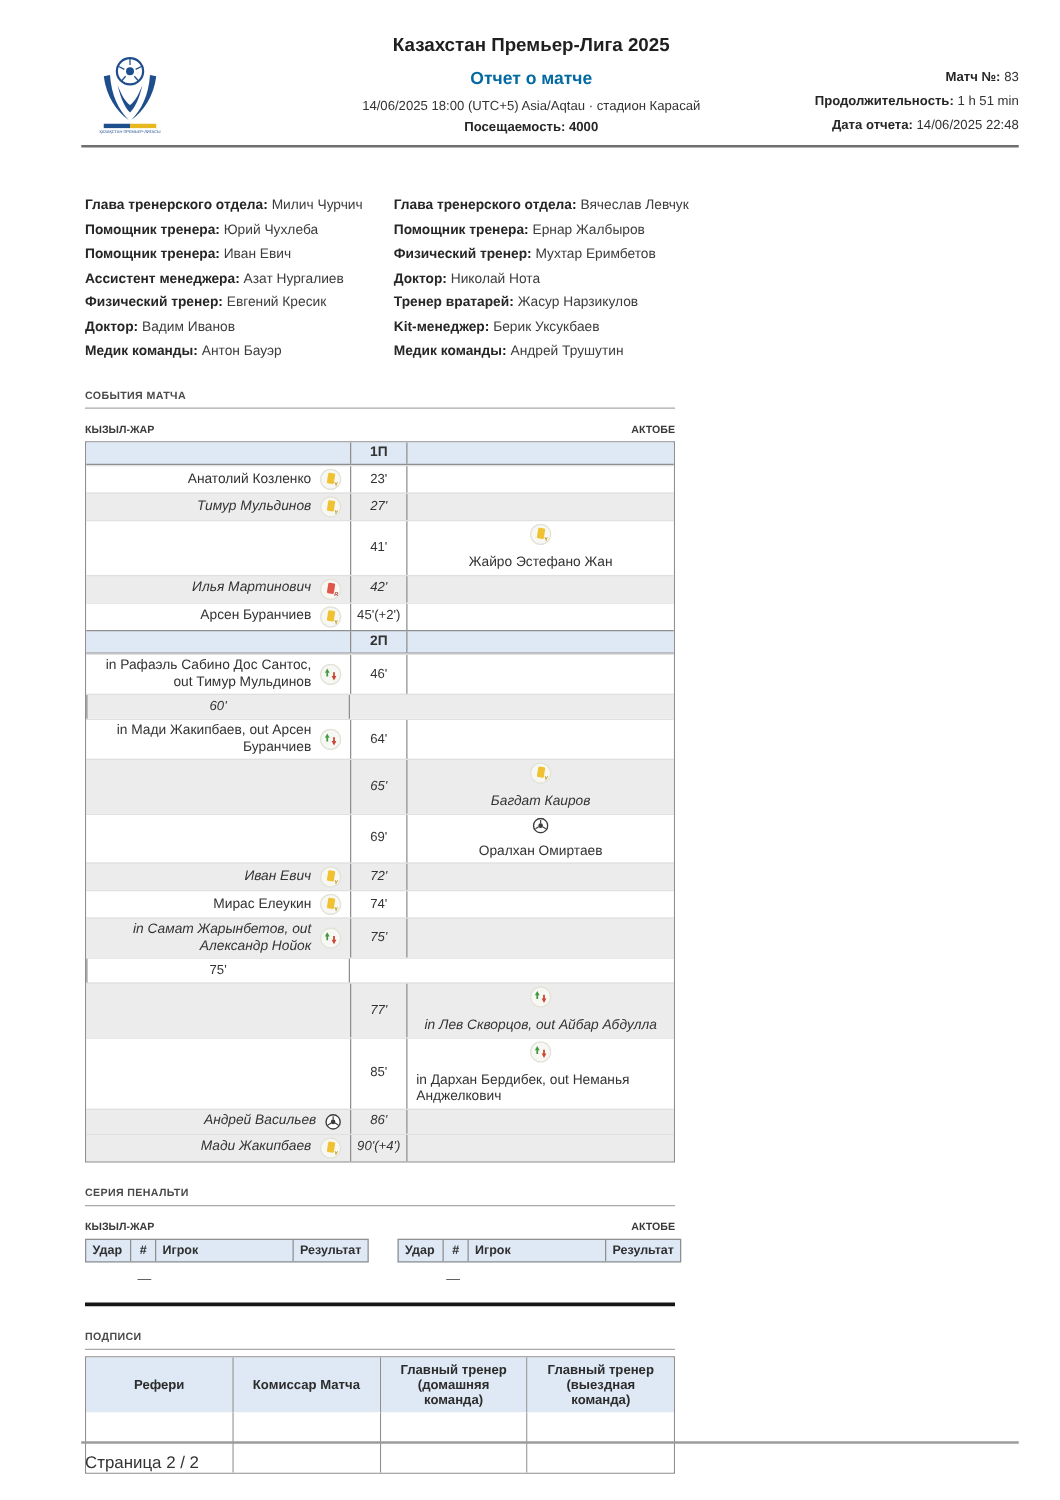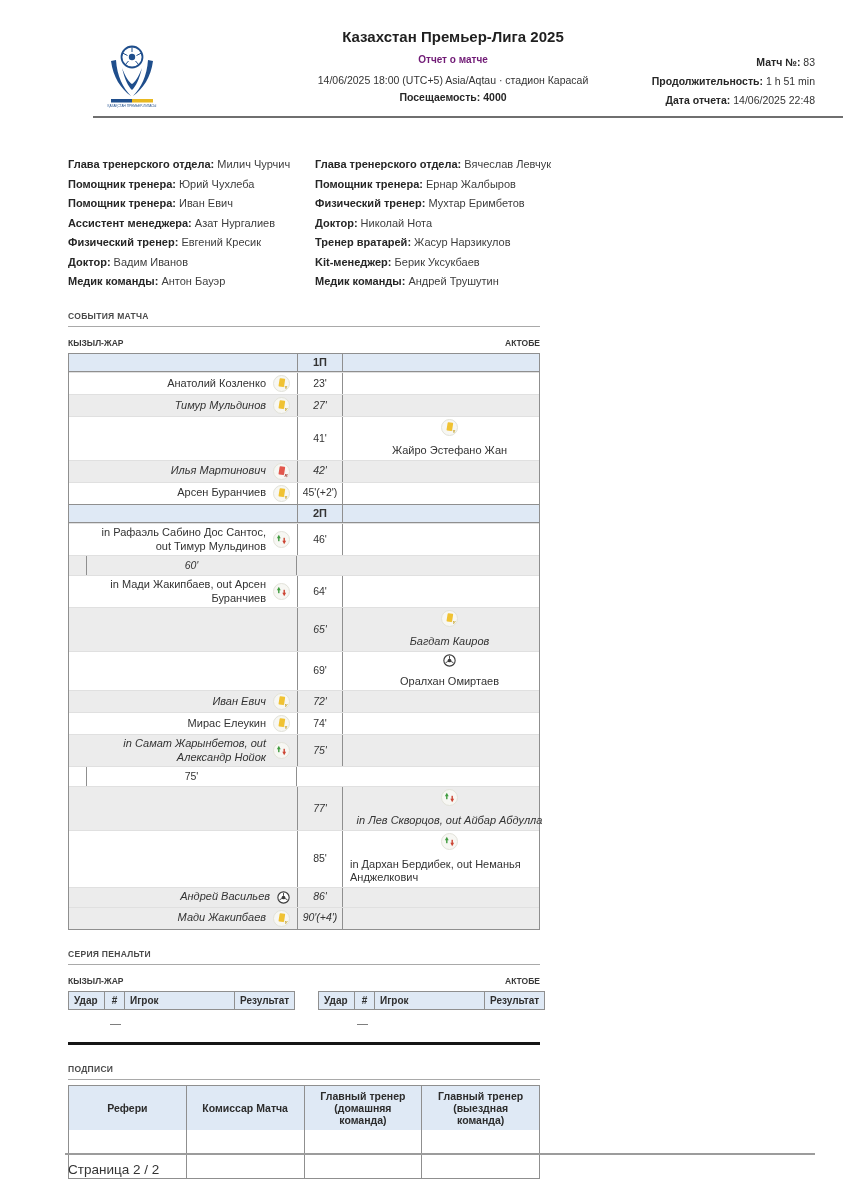--- a/index.html
+++ b/index.html
@@ -1,24 +1,24 @@
 <!DOCTYPE html>
 <html><head>
 <meta charset="utf-8">
 <style>
   html,body{margin:0;padding:0;background:#fff;}
   .page{width:848px;height:1200px;position:relative;background:#fff;overflow:hidden;
         font-family:"Liberation Sans","DejaVu Sans",sans-serif;color:#333;}
 
   
-  .header{position:relative;height:118px;margin-left:28px;}
+  .header{position:relative;height:118px;}
   .logo{position:absolute;left:76px;top:44px;}
   .hc{position:absolute;left:205px;width:440px;top:28px;text-align:center;}
   .hc .title{font-size:15px;font-weight:bold;color:#1f1f1f;}
-  .hc .subtitle{font-size:10px;font-weight:bold;margin-top:9px;color:#701a75;}
+  .hc .subtitle{font-size:14px;font-weight:bold;margin-top:9px;color:#0369a1;}
   .hc .info{font-size:10.5px;margin-top:9px;color:#333;}
   .hc .att{font-size:10.5px;margin-top:5px;font-weight:bold;color:#262626;}
   .hright{position:absolute;right:33px;top:53px;text-align:right;font-size:10.5px;line-height:19px;color:#333;}
   .b{font-weight:bold;color:#262626;}
   .header-rule{position:absolute;left:65px;top:116px;width:750px;height:2px;background:#6f6f6f;}
 
   
   .staff{margin:37px 0 0 68px;display:flex;}
   .staff-col{width:247px;}
   .staff-line{font-size:11px;line-height:19.5px;white-space:nowrap;}
@@ -28,21 +28,21 @@
   
   .content{margin-left:68px;width:472px;}
   .section{margin-top:19px;}
   .section-label{font-size:8.5px;font-weight:bold;color:#4a4a4a;letter-spacing:.3px;
                  padding-bottom:5px;border-bottom:1px solid #a9a9a9;}
   .team-row{display:flex;justify-content:space-between;font-size:8.5px;font-weight:bold;
             color:#3a3a3a;margin-top:11px;margin-bottom:5px;}
 
   
   .events-table{border:1px solid #8f8f8f;}
-  .erow{display:grid;grid-template-columns:211px 46px 213px;min-height:19px;border-top:1px solid #e0e0e0;background:#fff;padding-left:17px;}
+  .erow{display:grid;grid-template-columns:211px 46px 213px;min-height:19px;border-top:1px solid #e0e0e0;background:#fff;}
   .erow:first-child{border-top:none;}
   .erow.stripe{background:#ececec;font-style:italic;}
   .erow.ehead{background:#dfe9f5;border-top:1px solid #8f8f8f;border-bottom:1px solid #8f8f8f;min-height:15px;}
   .erow.ehead:first-child{border-top:none;}
   .ecell{display:flex;align-items:center;padding:2px 7px;font-size:11px;line-height:13.5px;color:#333;}
   .chome{justify-content:flex-end;text-align:right;gap:7px;}
   .caway{justify-content:flex-start;text-align:left;gap:8px;flex-direction:column;}
   .ctime{justify-content:center;text-align:center;padding:2px 1px;font-size:10.5px;
          border-left:1px solid #8f8f8f;border-right:1px solid #8f8f8f;}
   .ehead .ctime{font-weight:bold;font-size:11px;}

